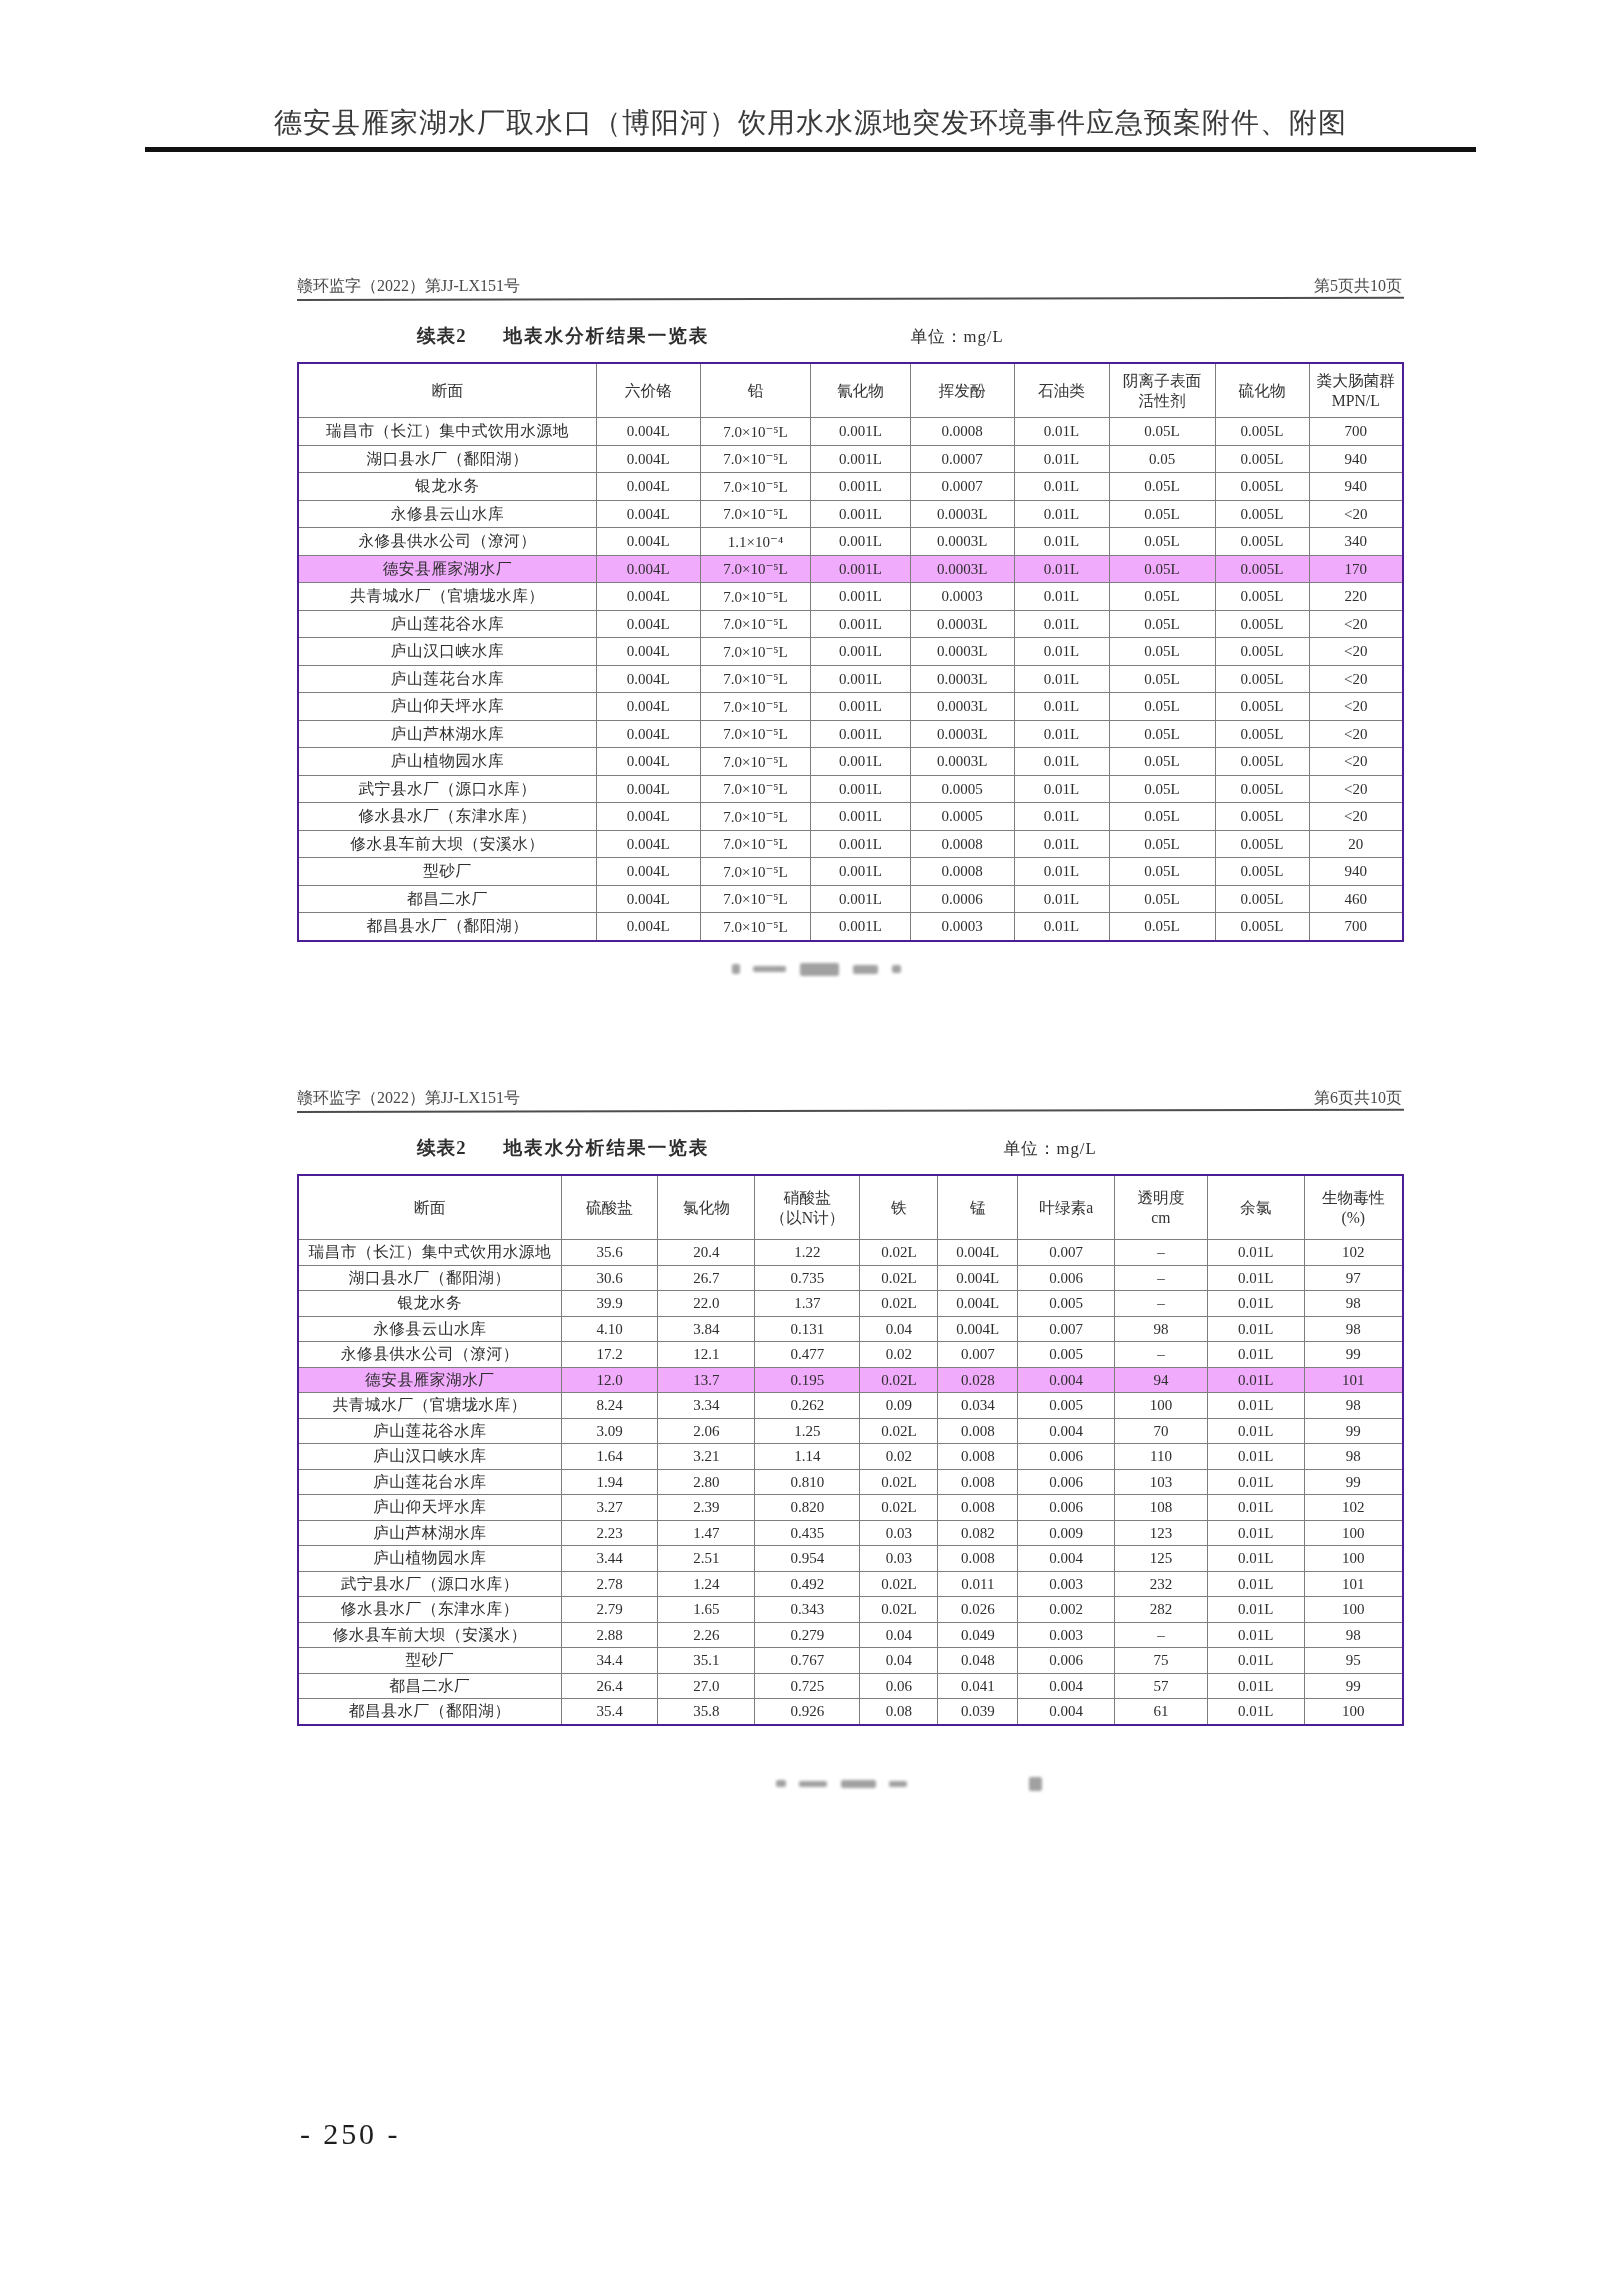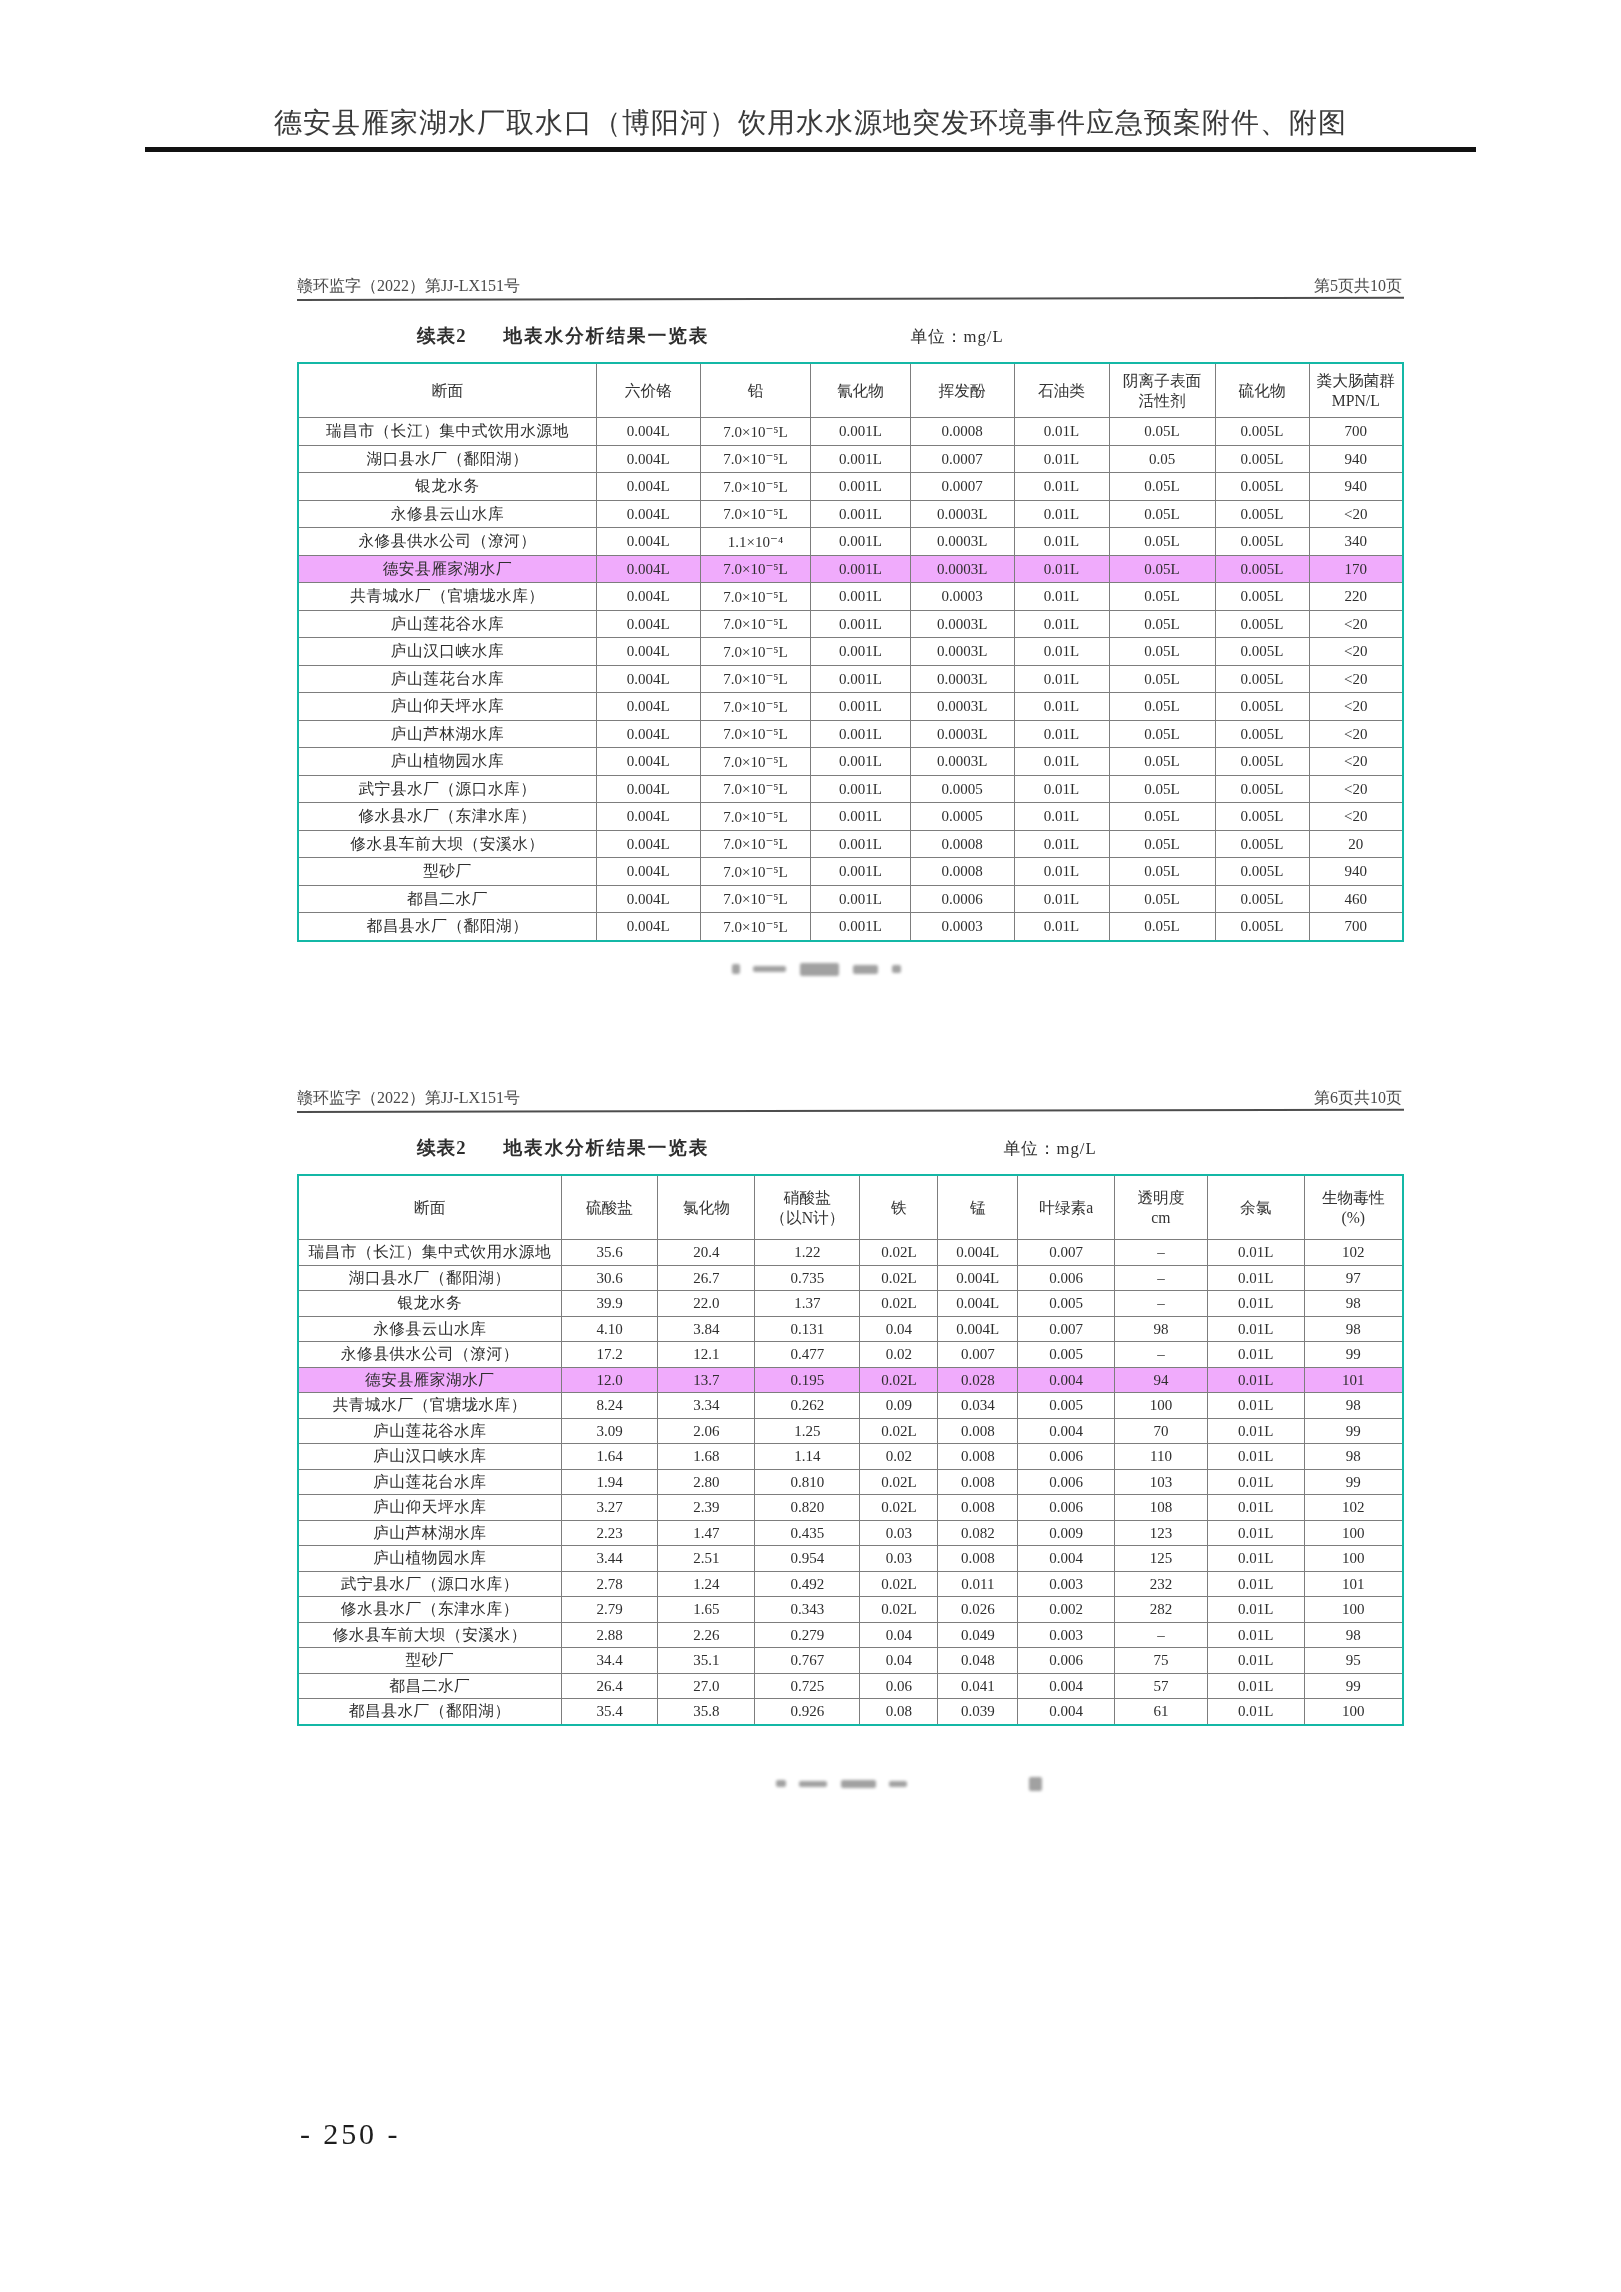--- a/index.html
+++ b/index.html
@@ -36,21 +36,21 @@
     position:relative;margin-top:21.6px;margin-bottom:13.7px;
     display:flex;align-items:baseline;font-size:18.6px;
   }
   .cap-label{font-weight:bold;margin-left:120px;letter-spacing:1px;}
   .cap-title{font-weight:bold;margin-left:37px;letter-spacing:2px;}
   .cap-unit{font-weight:normal;font-size:16.7px;margin-left:201px;letter-spacing:1px;}
   .sec-2 .cap-unit{margin-left:294px;}
   
   table.data-table{
     width:100%;border-collapse:collapse;table-layout:fixed;
-    border:2px solid #14b8a6;
+    border:2px solid #4c1d95;
   }
   table.data-table th,table.data-table td{
     border:1px solid #7d7d7d;text-align:center;vertical-align:middle;
     padding:0 2px;overflow:hidden;white-space:nowrap;
   }
   table.data-table th{
     font-weight:normal;font-size:15.7px;white-space:pre-line;line-height:1.25;
     color:#333;
   }
   .sec-1 th{height:53px;}
@@ -473,21 +473,21 @@
             <td>0.02L</td>
             <td>0.008</td>
             <td>0.004</td>
             <td>70</td>
             <td>0.01L</td>
             <td>99</td>
           </tr>
           <tr>
             <td class="name-cell">庐山汉口峡水库</td>
             <td>1.64</td>
-            <td>1.68</td>
+            <td>3.21</td>
             <td>1.14</td>
             <td>0.02</td>
             <td>0.008</td>
             <td>0.006</td>
             <td>110</td>
             <td>0.01L</td>
             <td>98</td>
           </tr>
           <tr>
             <td class="name-cell">庐山莲花台水库</td>

